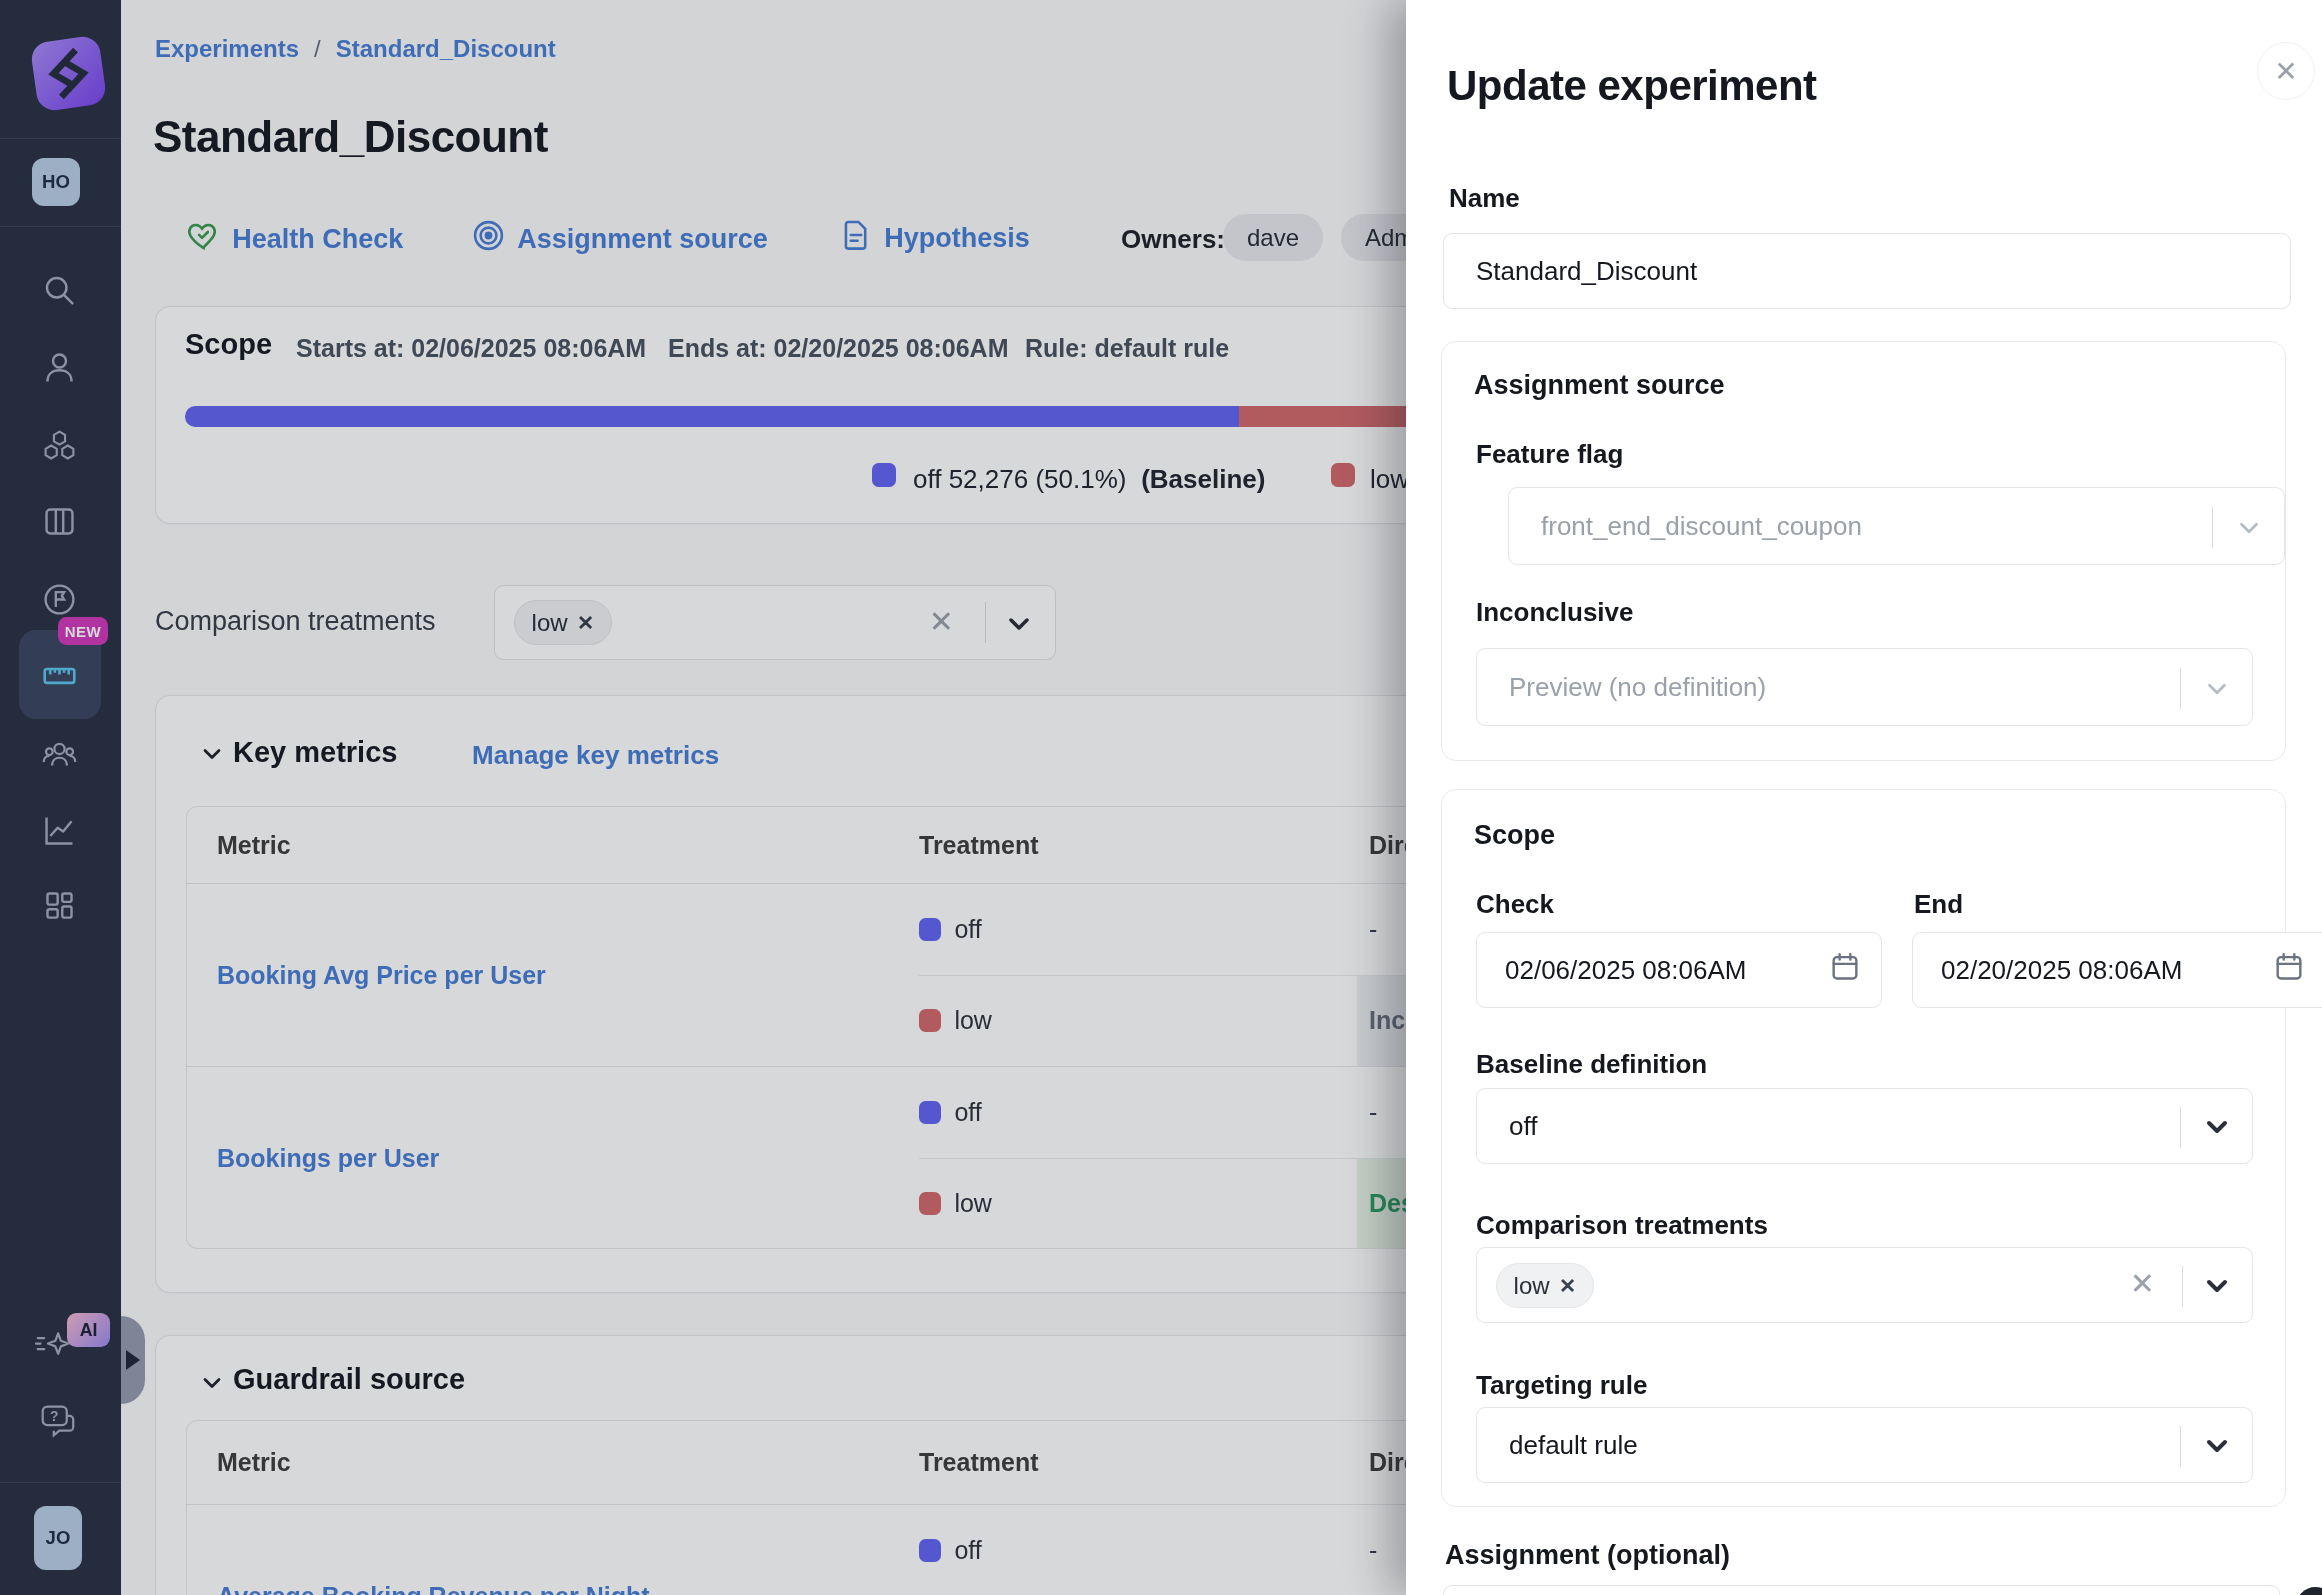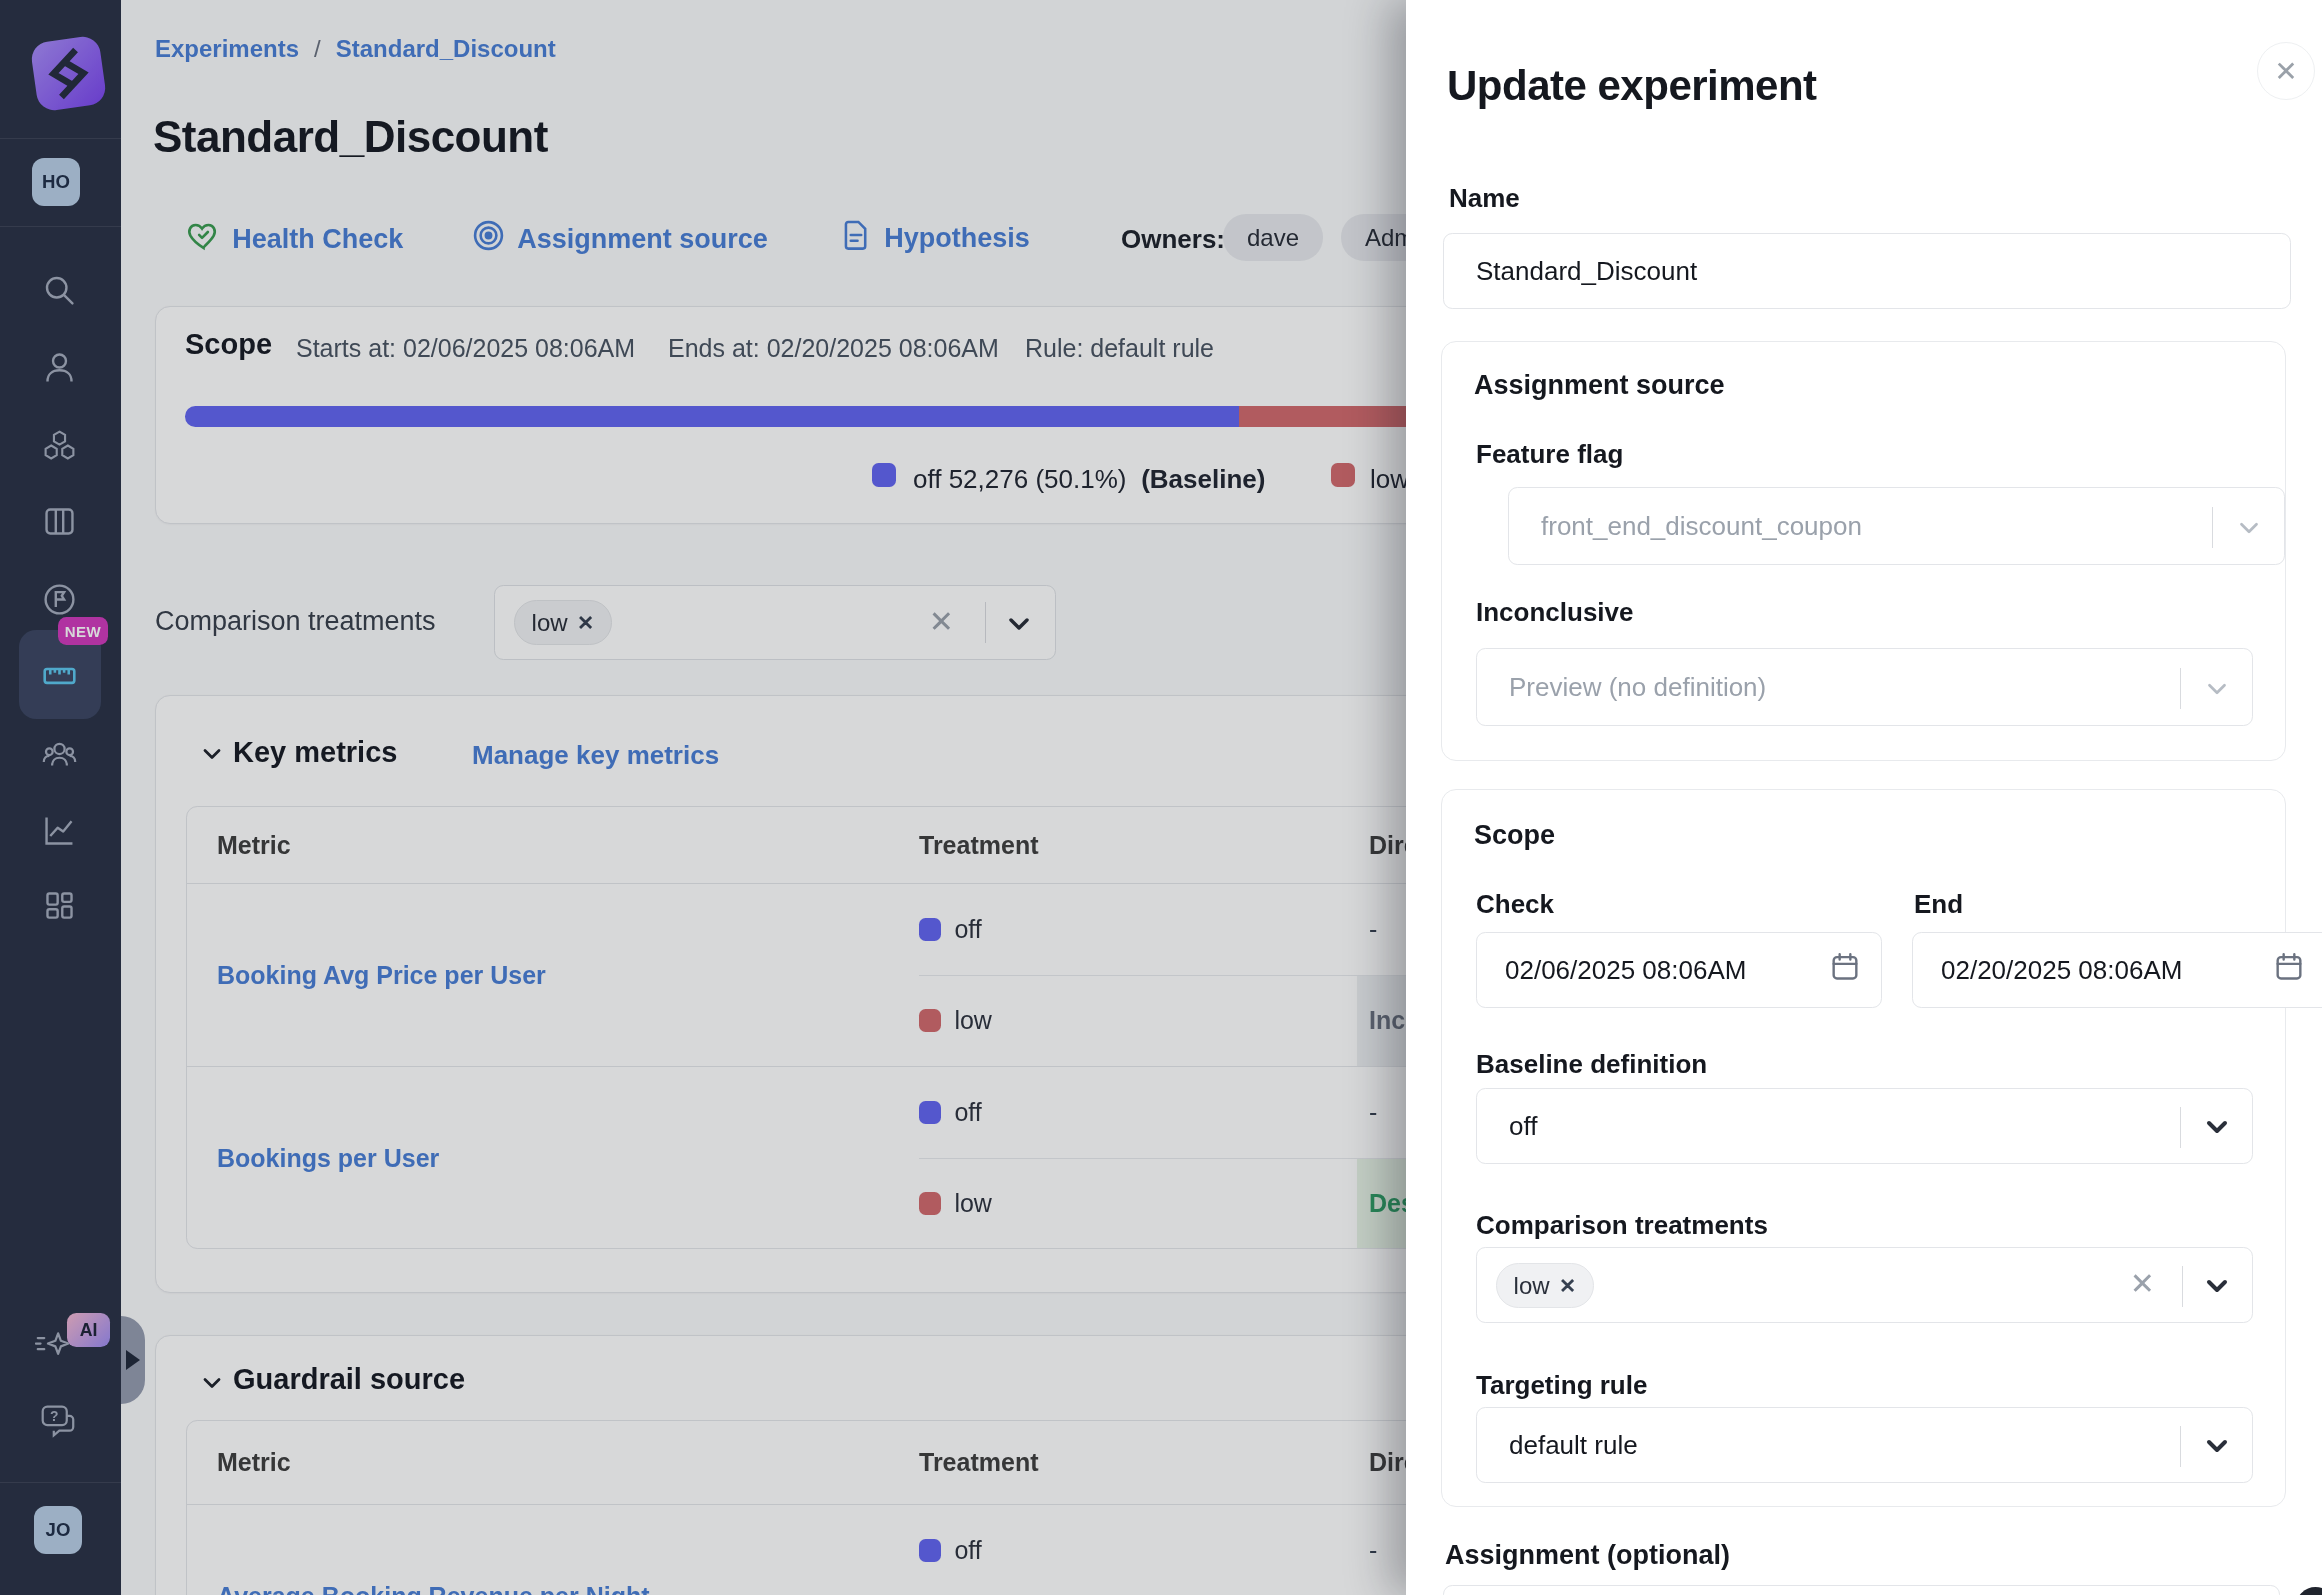--- a/index.html
+++ b/index.html
@@ -35,21 +35,21 @@
   
   .main { position:absolute; inset:0; z-index:1; }
   .crumb { font-size:24px; font-weight:700; color:#4a7fd6; }
   .crumb-sep { font-size:24px; color:#6b7280; font-weight:400; }
   .page-title { font-size:44px; font-weight:700; color:#181c25; letter-spacing:-0.5px; }
   .meta-link { display:flex; align-items:center; gap:11.2px; color:#4a7fd6; font-size:27px; font-weight:700; }
   .pill { height:47px; border-radius:23px; background:#e7e9ed; display:flex; align-items:center; padding:0 24px;
           font-size:24px; color:#2a2f3a; }
   .card { position:absolute; background:#ffffff; border:0.9px solid #e4e6ea; border-radius:15px;
           box-shadow:0 0.9px 1.9px rgba(16,24,40,0.04); }
-  .muted { color:#4b5563; }
+  .muted { color:#4b5563;font-weight:bold; }
   .bar-wrap { position:absolute; left:185px; top:406px; width:1251px; height:21.4px; border-radius:10.3px; overflow:hidden; display:flex; }
   .legend-sq { position:absolute; width:24px; height:24px; border-radius:6.5px; }
   .sel-box { position:absolute; background:#fff; border:1.4px solid #dfe2e6; border-radius:9.3px; }
   .chip { position:absolute; display:flex; align-items:center; gap:9.3px; background:#f0f1f3; border:0.9px solid #e3e5e8;
           border-radius:22.4px; padding:0 17px; height:45px; font-size:24px; color:#2a2f3a; }
   .chip .x { font-size:20.5px; font-weight:700; color:#374151; }
   .clear-x { position:absolute; color:#9aa1ab; font-size:30px; line-height:1; }
   .v-div { position:absolute; width:0.9px; height:41px; background:#d9dbdf; }
   .chev { position:absolute; color:#2a2f3a; }
   .chev svg, .chev-lt svg { display:block; }
@@ -177,21 +177,21 @@
   <div class="ai-badge">AI</div>
 
   <div class="nav-ic" style="left:39px; top:1402px">
     <svg viewBox="0 0 40 40" fill="none" stroke="currentColor" stroke-width="2.4">
       <rect x="4" y="5" width="26" height="20" rx="5"></rect>
       <path d="M30 15h3a4 4 0 0 1 4 4v8a4 4 0 0 1-4 4H22l-6 5v-5"></path>
       <text x="12" y="21" font-size="15" font-weight="bold" fill="currentColor" stroke="none">?</text>
     </svg>
   </div>
   <div class="side-divider" style="top:1482px"></div>
-  <div class="avatar" style="left:34px; top:1506px; width:48px; height:48px;">JO</div>
+  <div class="avatar" style="left:34px; top:1506px; width:48px; height:64px;">JO</div>
 </div>
 <div class="handle">
     <div class="tri"></div>
   </div>
 
 <div class="main">
 
   <div class="abs" style="left:155px; top:35px; display:flex; gap:15px; align-items:center;">
     <span class="crumb">Experiments</span>
     <span class="crumb-sep">/</span>

